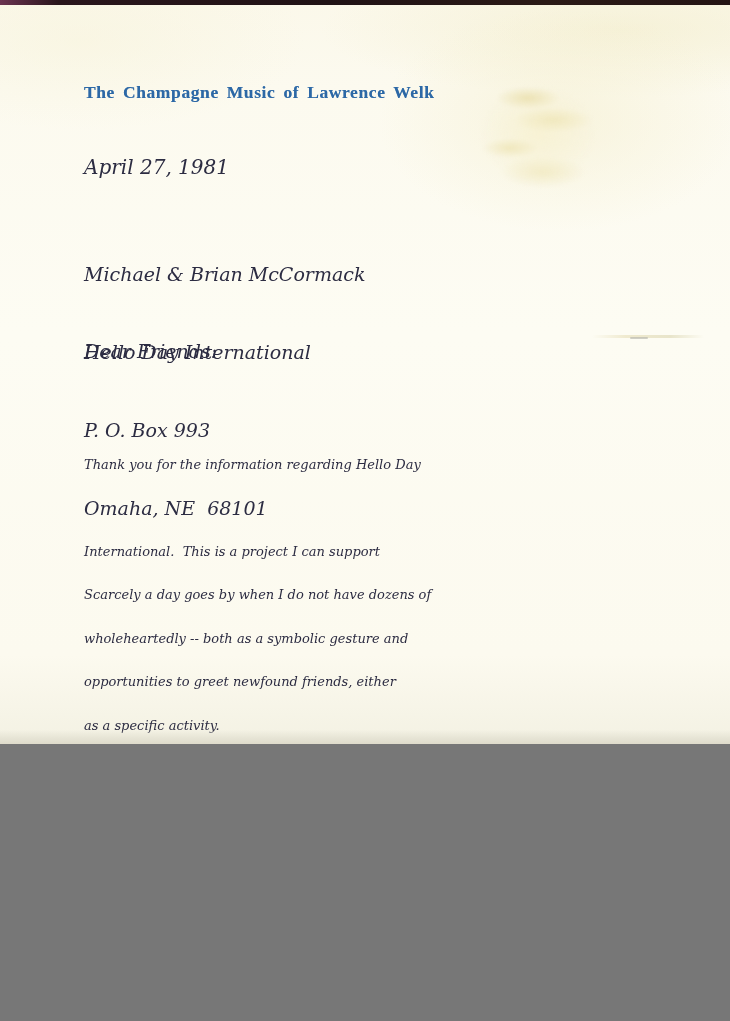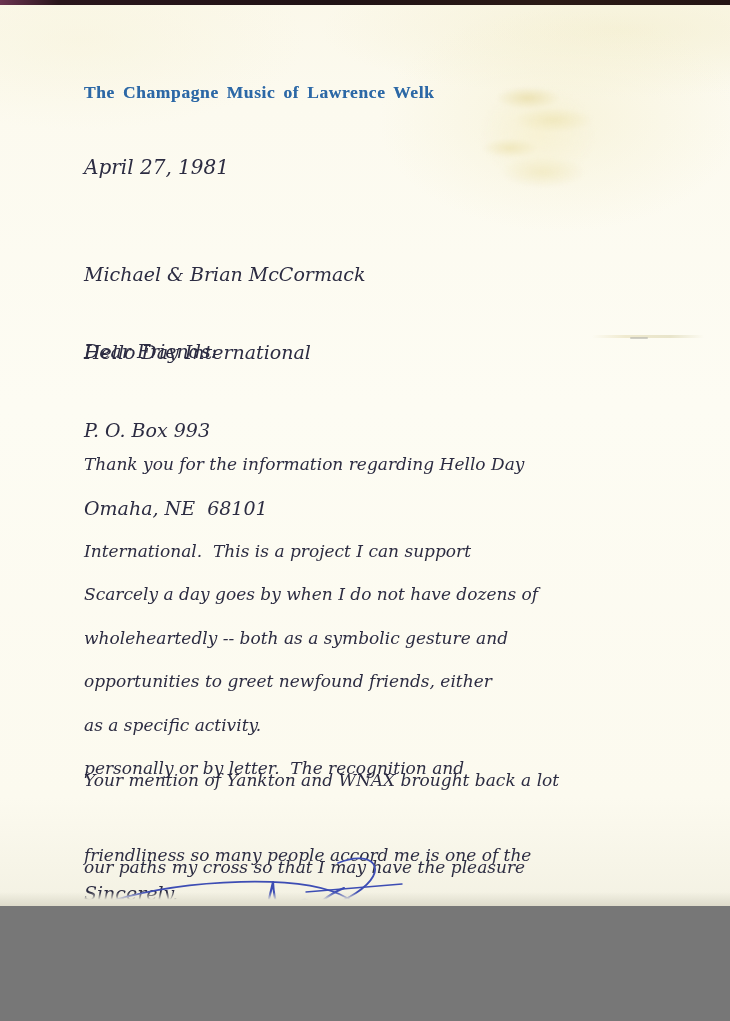--- a/index.html
+++ b/index.html
@@ -1,19 +1,19 @@
 <!DOCTYPE html>
 <html><head>
 <meta charset="utf-8">
 <style>
   html, body { margin: 0; padding: 0; background: #777; }
   .page {
     position: relative;
     width: 730px;
-    height: 906px;
+    height: 744px;
     margin: 0 auto;
     background:
       radial-gradient(ellipse 260px 160px at 560px 120px, rgba(244,238,205,0.55), rgba(244,238,205,0) 70%),
       radial-gradient(ellipse 400px 90px at 620px 30px, rgba(240,234,196,0.5), rgba(240,234,196,0) 75%),
       radial-gradient(ellipse 300px 120px at 80px 40px, rgba(246,242,216,0.45), rgba(246,242,216,0) 75%),
       linear-gradient(180deg, #fbf8ea 0%, #fcfaef 12%, #fdfcf3 45%, #fcfaef 88%, #f4f2e4 99%);
     overflow: hidden;
     font-family: "DejaVu Serif", serif;
   }
   .scan-top-edge {
@@ -55,21 +55,21 @@
   }
   .typed {
     font-family: "DejaVu Serif", serif;
     font-style: italic;
     color: #2c2c42;
     white-space: pre;
   }
   .date-line { position: absolute; left: 84px; top: 143px; font-size: 20px; margin-top: 12px; }
   .recipient-address { position: absolute; left: 84px; top: 209px; font-size: 19px; line-height: 26px; }
   .salutation { position: absolute; left: 84px; top: 340px; font-size: 19px; }
-  .paragraph { position: absolute; left: 84px; font-size: 17px; line-height: 29px; }
+  .paragraph { position: absolute; left: 84px; font-size: 13px; line-height: 29px; }
   .para-1 { top: 392px; }
   .para-2 { top: 522px; }
   .para-3 { top: 708px; }
   .valediction { position: absolute; left: 84px; top: 838px; font-size: 19px; margin-top: 44px; }
   .signature-svg { position: absolute; left: 50px; top: 843px; pointer-events: none; }
   .typed-name { position: absolute; left: 84px; top: 908px; font-size: 19px; }
   .typist-initials { position: absolute; left: 84px; top: 974px; font-size: 19px; }
   .body-line { min-height: 29px; }
 </style>
 </head>

